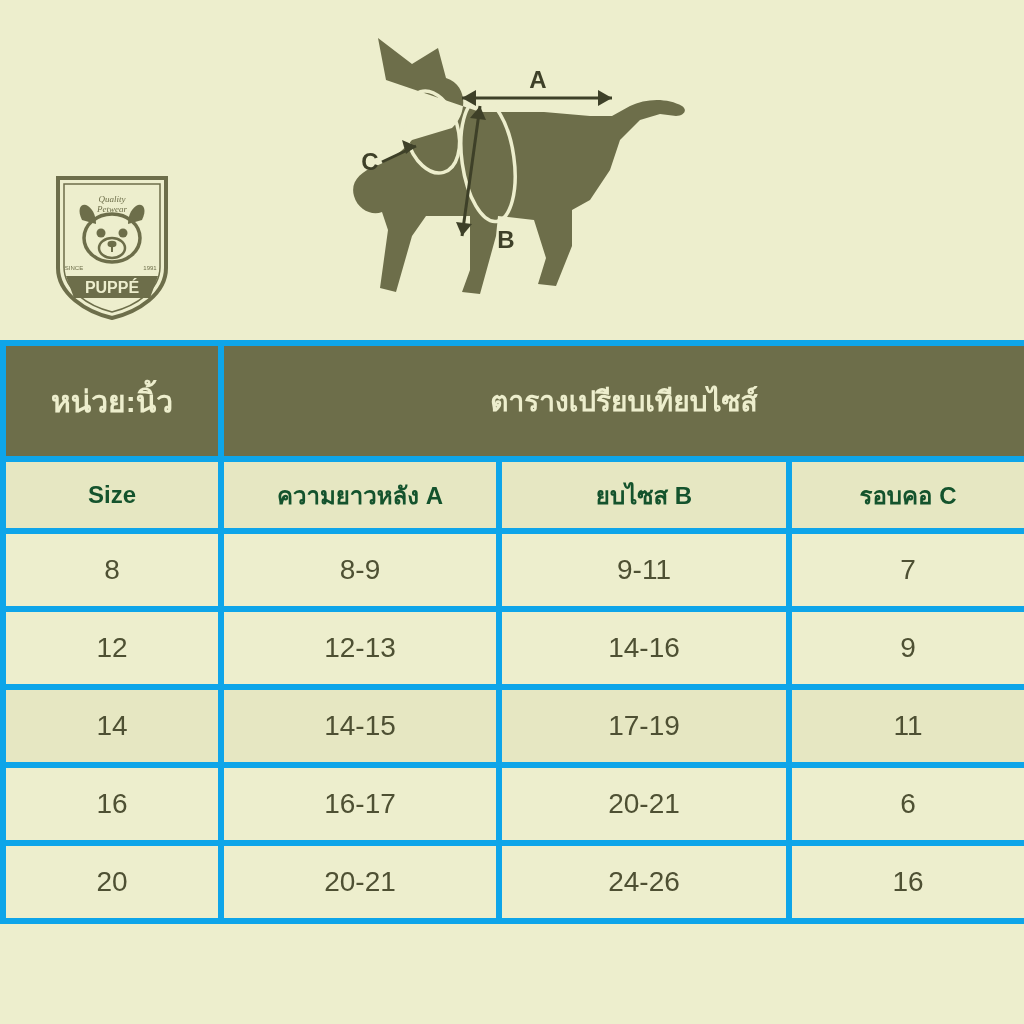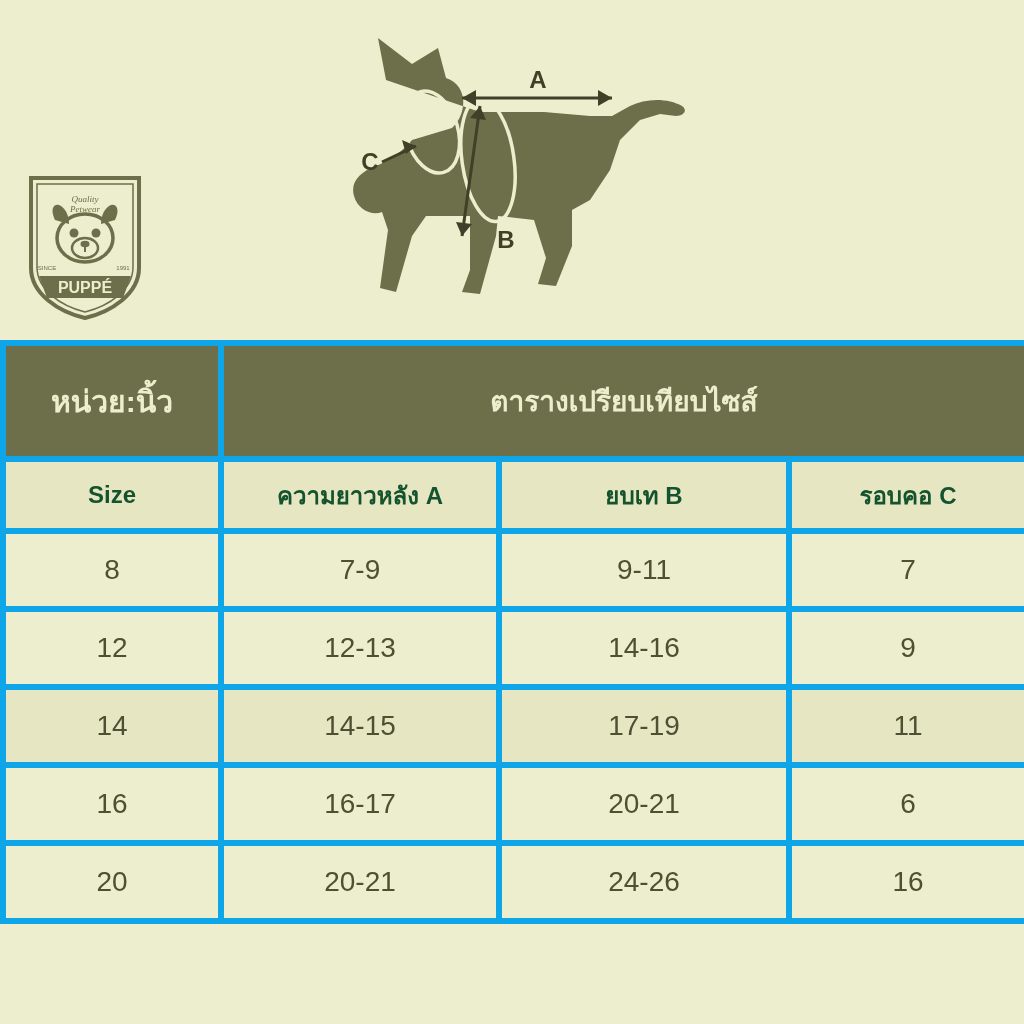--- a/index.html
+++ b/index.html
@@ -16,21 +16,21 @@
   .page {
     position: relative;
     width: 1024px;
     height: 1024px;
     background: #edeecd;
   }
 
   
   .logo-wrap {
     position: absolute;
-    left: 25px;
+    left: 52px;
     top: 172px;
     width: 120px;
     height: 150px;
   }
   .logo-svg { display: block; }
 
   
   .dog-wrap {
     position: absolute;
     left: 320px;
@@ -189,27 +189,27 @@
         <col class="col-c">
       </colgroup>
       <tbody>
         <tr class="title-row">
           <td class="unit-cell">หน่วย:นิ้ว</td>
           <td class="main-title-cell" colspan="3">ตารางเปรียบเทียบไซส์</td>
         </tr>
         <tr class="head-row">
           <td>Size</td>
           <td>ความยาวหลัง A</td>
-          <td>ยบเท B</td>
+          <td>ยบไซส B</td>
           <td>รอบคอ C</td>
         </tr>
 
         <tr class="data-row row-light">
           <td>8</td>
-          <td>7-9</td>
+          <td>8-9</td>
           <td>9-11</td>
           <td>7</td>
         </tr>
         <tr class="data-row row-light">
           <td>12</td>
           <td>12-13</td>
           <td>14-16</td>
           <td>9</td>
         </tr>
         <tr class="data-row row-dark">

